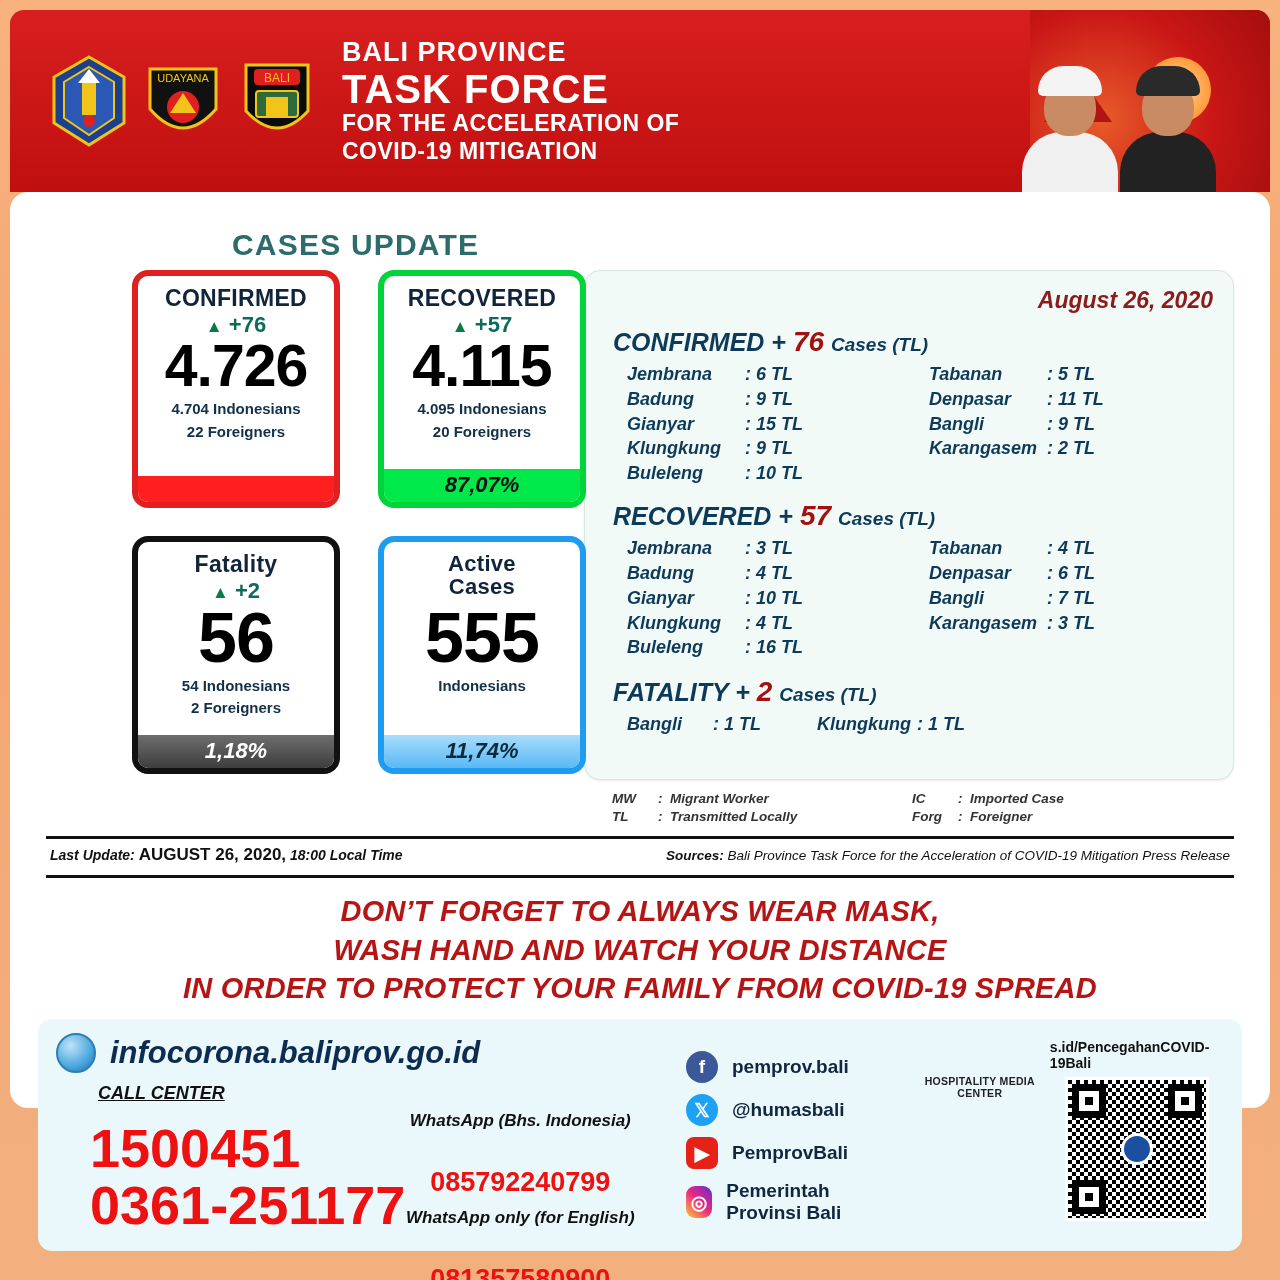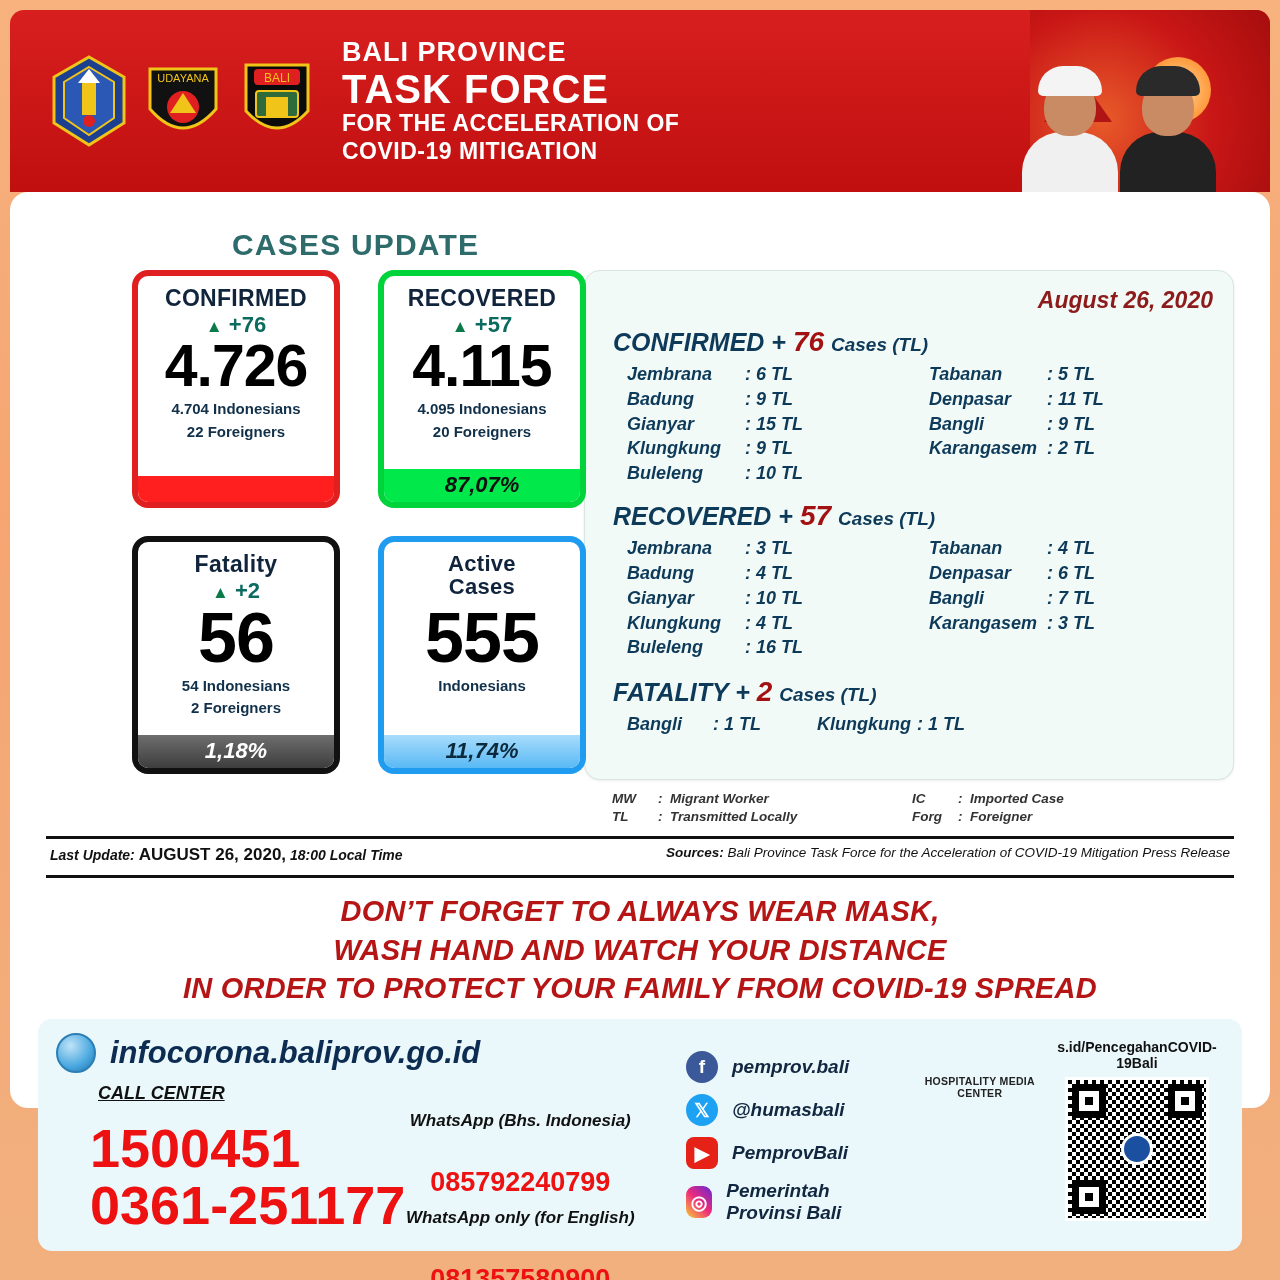--- a/index.html
+++ b/index.html
@@ -138,21 +138,21 @@
     font-size: 13.5px; font-style: italic; font-weight: bold; color: #333;
     line-height: 1.35;
   }
   .legend .lrow { display: flex; }
   .legend .k { width: 46px; }
   .legend .c { width: 12px; }
 
   
   .rule { border-top: 3px solid #111; margin: 10px 14px 0 14px; }
   .updbar {
-    display: flex; justify-content: space-between; align-items: flex-start;
+    display: flex; justify-content: space-between; align-items: center;
     padding: 6px 18px 6px 18px; font-size: 14px; color: #111;
   }
   .updbar .lu { font-style: italic; font-weight: bold; }
   .updbar .lu b { font-style: normal; font-size: 17px; }
   .updbar .src { font-style: italic; font-size: 13.5px; }
   .updbar .src b { font-style: italic; }
 
   
   .slogan {
     text-align: center; color: #b51515; font-weight: bold; font-style: italic;
@@ -187,27 +187,27 @@
 
   .f-right { flex: 1; display: flex; gap: 12px; padding-left: 10px;}
   .socials { padding-top: 18px; }
   .soc { display: flex; align-items: center; gap: 14px; margin-bottom: 11px; }
   .soc .ic { width: 32px; height: 32px; border-radius: 50%; color: #fff; font-weight: bold;
     display: flex; align-items: center; justify-content: center; font-size: 19px; }
   .ic.fb { background: #3b5998; }
   .ic.tw { background: #1da1f2; }
   .ic.yt { background: #e62117; border-radius: 8px; }
   .ic.ig { background: linear-gradient(45deg,#f9ce34,#ee2a7b,#6228d7); border-radius: 9px; }
-  .soc .nm { font-size: 19px; font-weight: bold; color: #11263f; font-style: italic; }
+  .soc .nm { font-size: 19px; font-weight: bold; color: #11263f; }
 
   .hmc { width: 140px; text-align: center; padding-top: 42px; }
   .hmc .mark { font-size: 52px; font-weight: bold; color: #1b1b1b; letter-spacing: -3px; font-family: "Liberation Serif", serif;}
   .hmc .cap { font-size: 10.5px; font-weight: bold; color: #222; letter-spacing: .3px; }
 
-  .qrwrap { width: 210px; text-align: center; padding-top: 6px; }
+  .qrwrap { width: 210px; text-align: left; padding-top: 6px; }
   .qrwrap .shortlink { font-size: 14px; font-weight: bold; color: #111; margin-bottom: 6px; }
   .qr { width: 144px; height: 144px; margin: 0 auto; background: #fff; position: relative;
     background-image:
       repeating-linear-gradient(90deg,#000 0 4px, #fff 4px 8px),
       repeating-linear-gradient(0deg,#000 0 4px, #fff 4px 8px);
     background-size: 8px 8px, 8px 8px;
     background-blend-mode: difference;
     border: 3px solid #fff;
   }
   .qr .fp { position: absolute; width: 34px; height: 34px; border: 7px solid #000; background: #fff;}

